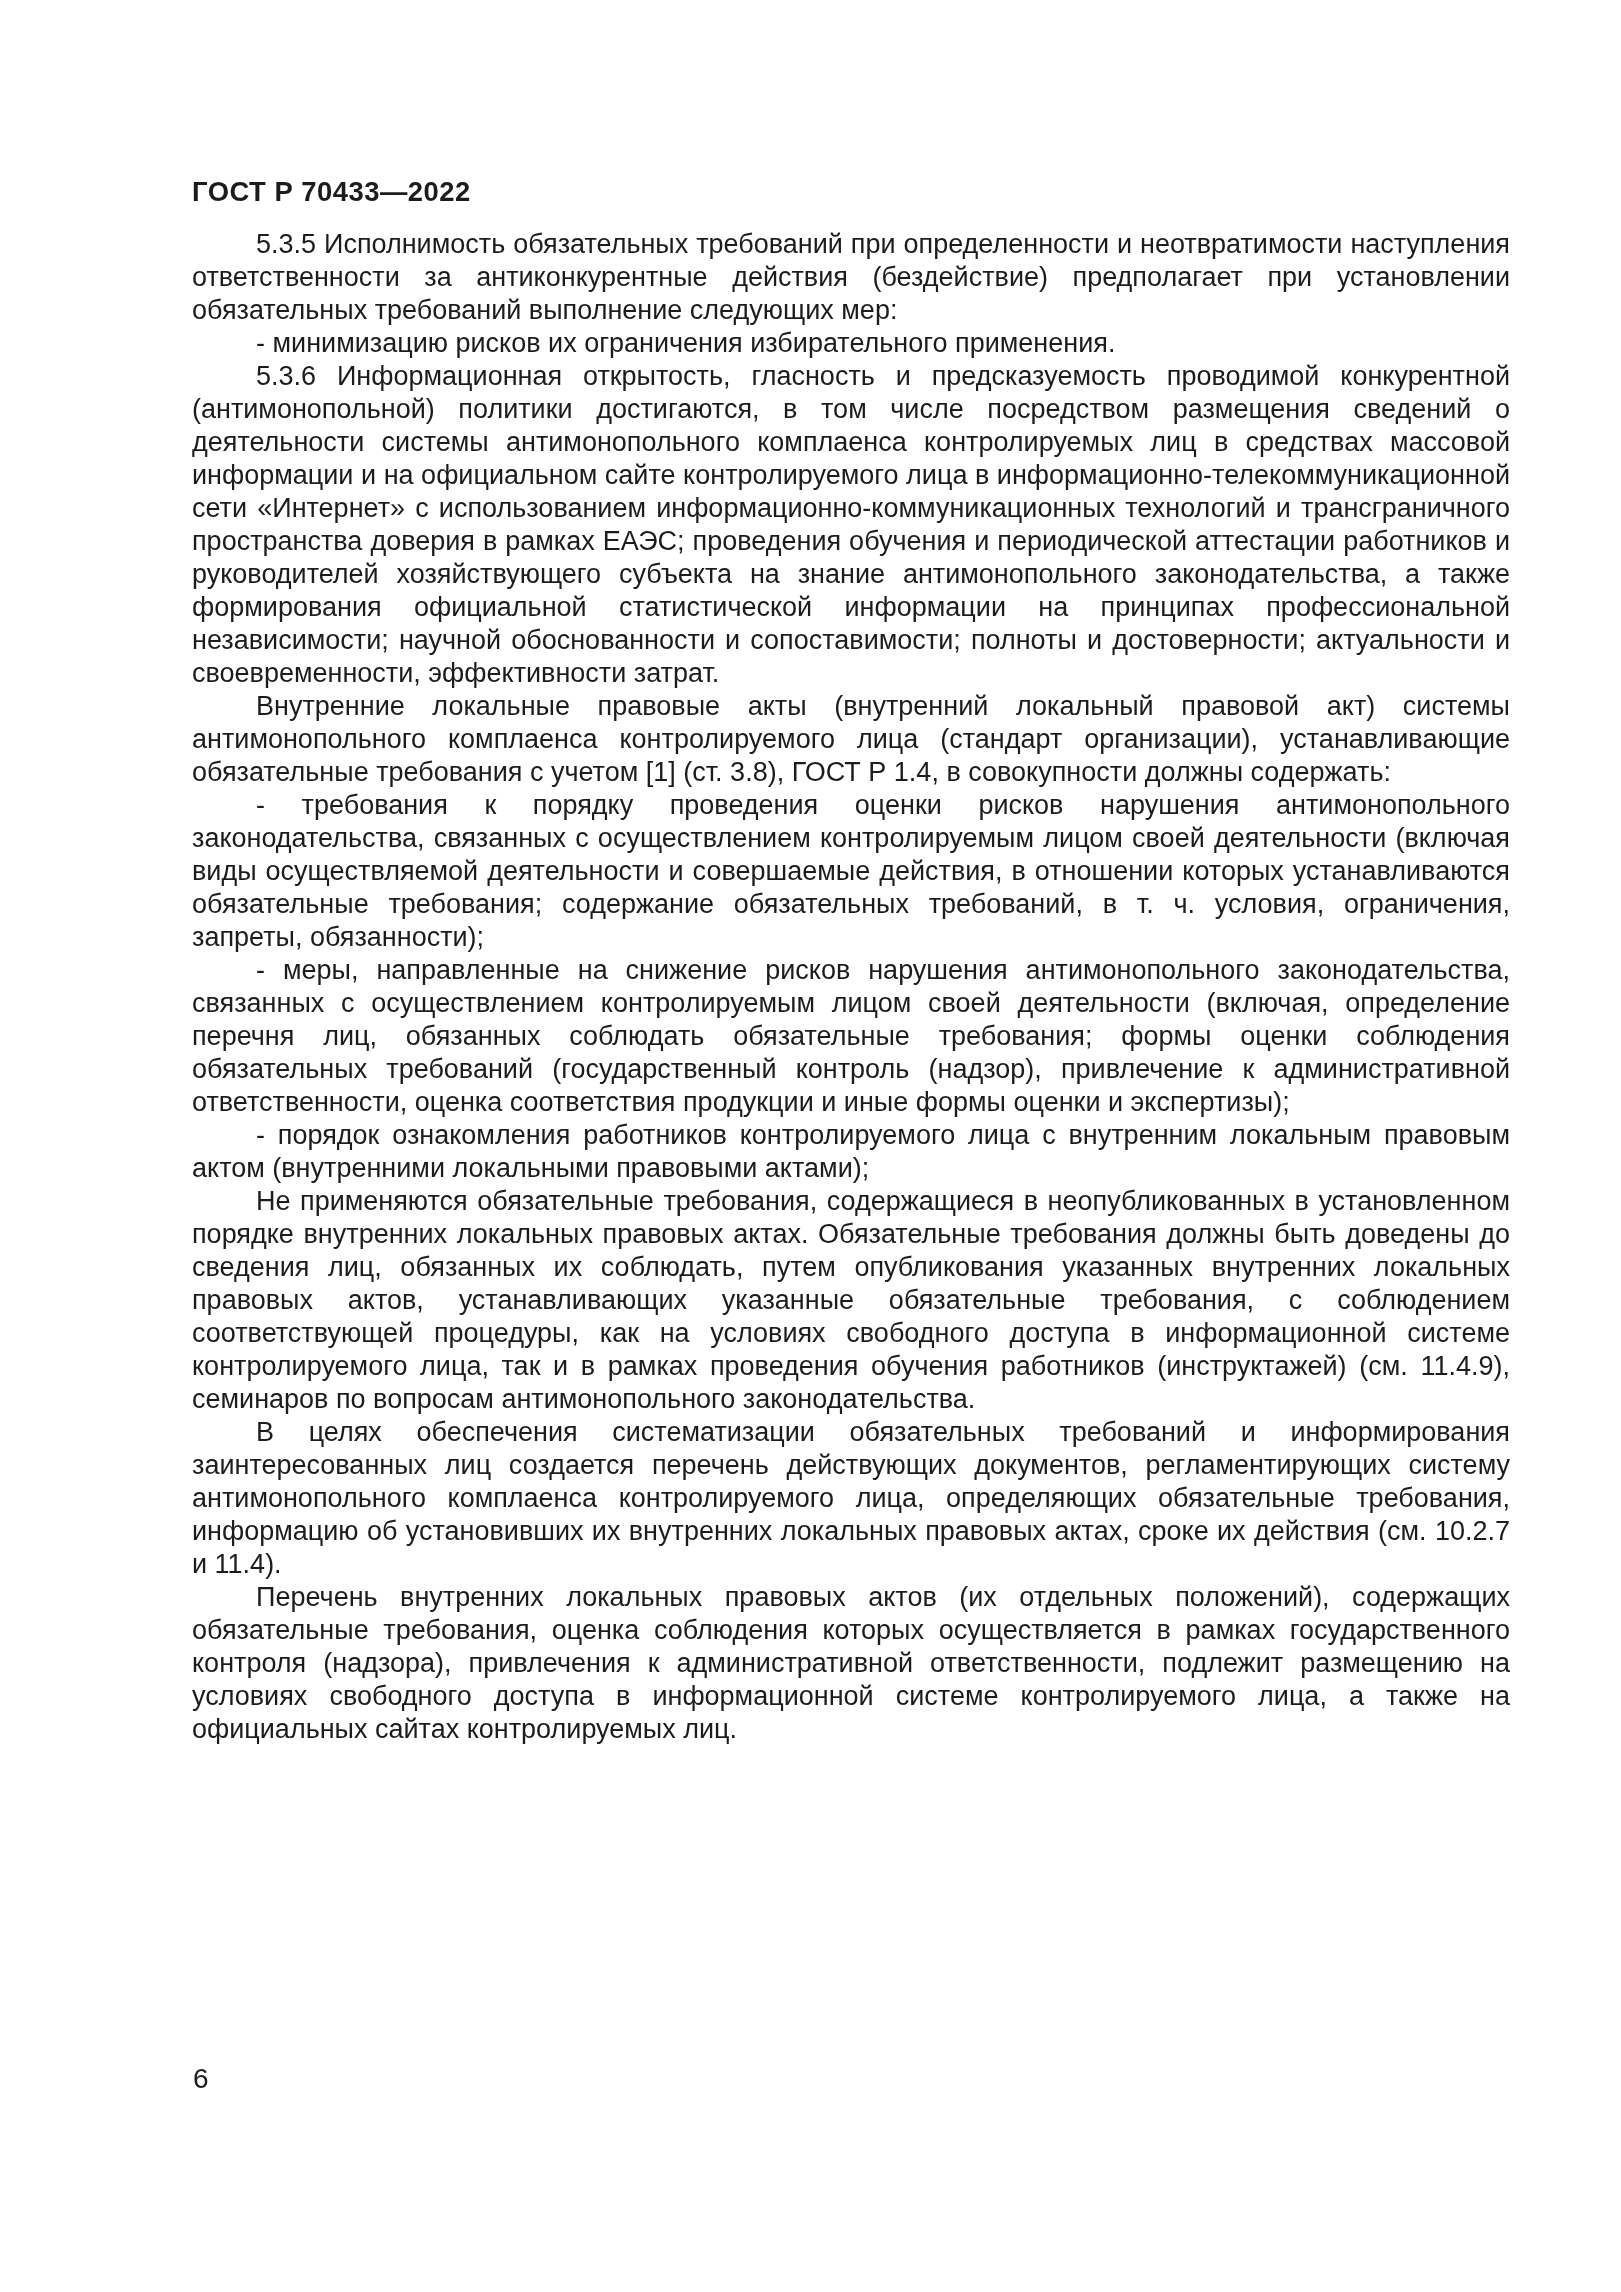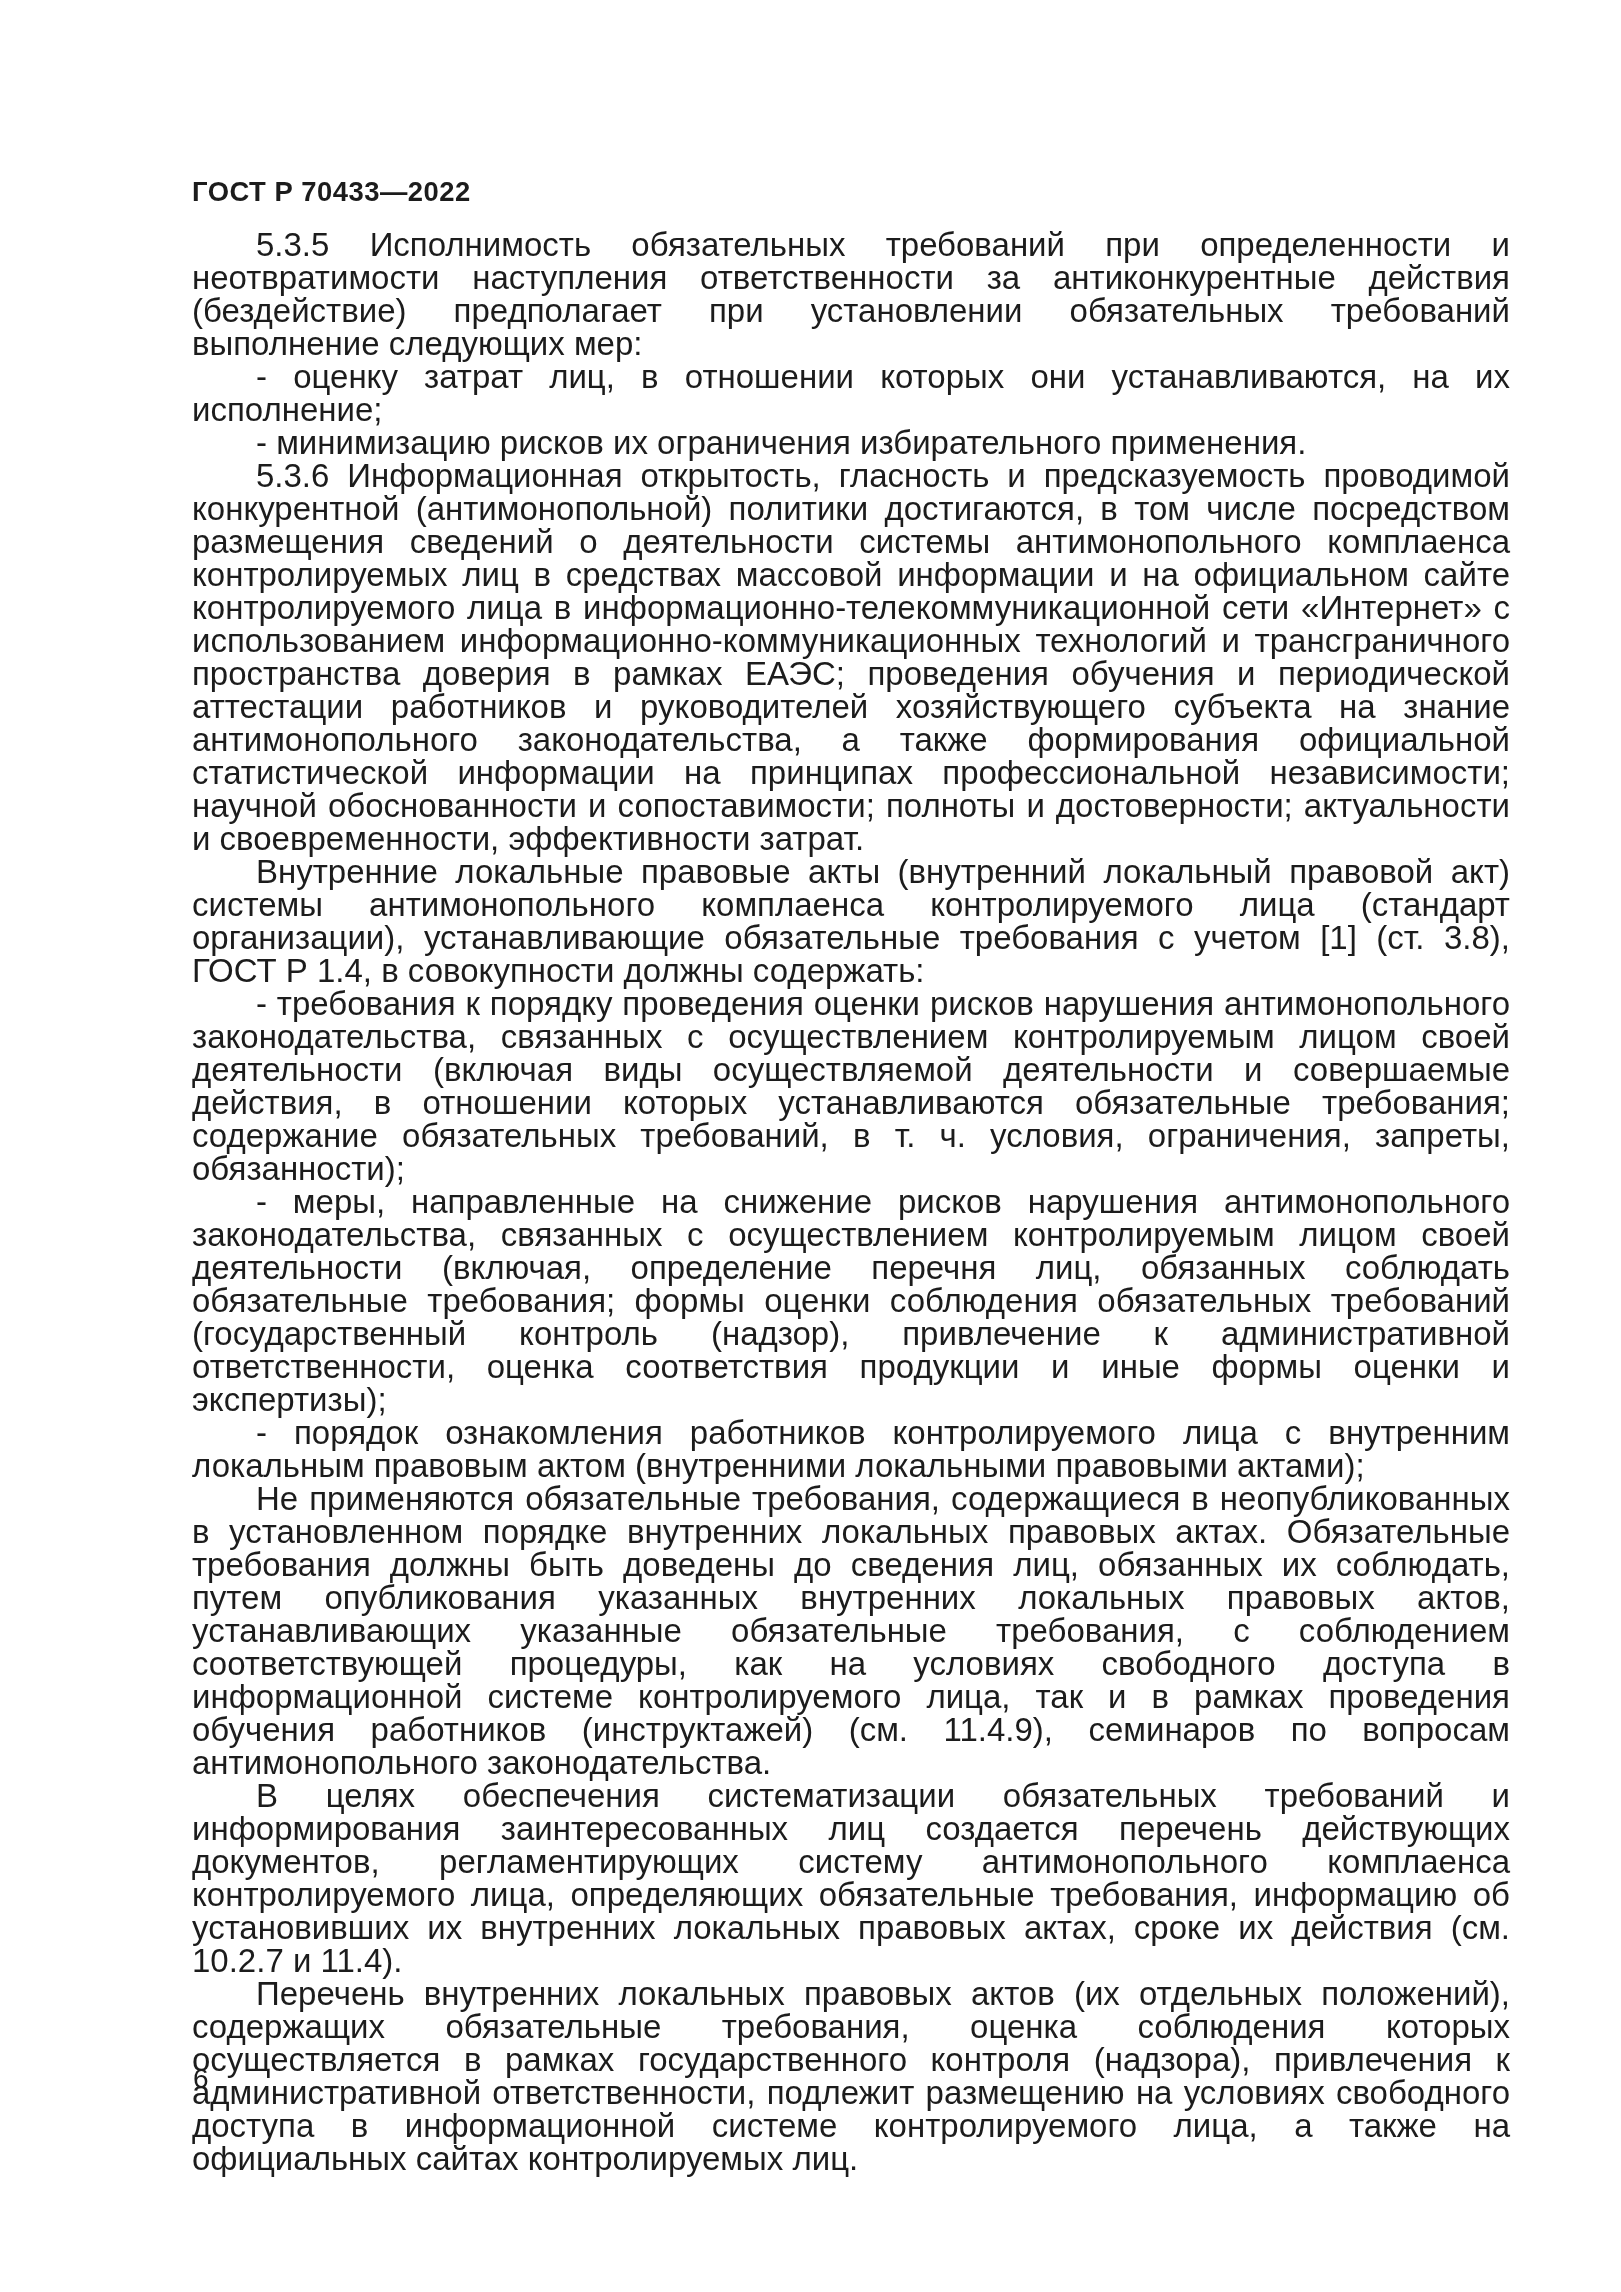--- a/index.html
+++ b/index.html
@@ -23,21 +23,21 @@
     font-size: 27.4px;
     font-weight: bold;
     letter-spacing: 0.5px;
     white-space: nowrap;
   }
   .content {
     position: absolute;
     top: 228px;
     left: 192px;
     width: 1318px;
-    font-size: 33px;
+    font-size: 27px;
     line-height: 33px;
     text-align: justify;
   }
   .content p {
     margin: 0;
     padding: 0;
     text-indent: 64px;
   }
   .page-number {
     position: absolute;
@@ -48,21 +48,20 @@
 </style>
 </head>
 <body>
 
 <div class="page">
 
   <div class="doc-code">ГОСТ Р 70433—2022</div>
 
   <div class="content">
     <p>5.3.5 Исполнимость обязательных требований при определенности и неотвратимости наступления ответственности за антиконкурентные действия (бездействие) предполагает при установлении обязательных требований выполнение следующих мер:</p>
-    <p>- оценку затрат лиц, в отношении которых они устанавливаются, на их исполнение;</p>
     <p>- минимизацию рисков их ограничения избирательного применения.</p>
     <p>5.3.6 Информационная открытость, гласность и предсказуемость проводимой конкурентной (антимонопольной) политики достигаются, в том числе посредством размещения сведений о деятельности системы антимонопольного комплаенса контролируемых лиц в средствах массовой информации и на официальном сайте контролируемого лица в информационно-телекоммуникационной сети «Интернет» с использованием информационно-коммуникационных технологий и трансграничного пространства доверия в рамках ЕАЭС; проведения обучения и периодической аттестации работников и руководителей хозяйствующего субъекта на знание антимонопольного законодательства, а также формирования официальной статистической информации на принципах профессиональной независимости; научной обоснованности и сопоставимости; полноты и достоверности; актуальности и своевременности, эффективности затрат.</p>
     <p>Внутренние локальные правовые акты (внутренний локальный правовой акт) системы антимонопольного комплаенса контролируемого лица (стандарт организации), устанавливающие обязательные требования с учетом [1] (ст. 3.8), ГОСТ Р 1.4, в совокупности должны содержать:</p>
     <p>- требования к порядку проведения оценки рисков нарушения антимонопольного законодательства, связанных с осуществлением контролируемым лицом своей деятельности (включая виды осуществляемой деятельности и совершаемые действия, в отношении которых устанавливаются обязательные требования; содержание обязательных требований, в т. ч. условия, ограничения, запреты, обязанности);</p>
     <p>- меры, направленные на снижение рисков нарушения антимонопольного законодательства, связанных с осуществлением контролируемым лицом своей деятельности (включая, определение перечня лиц, обязанных соблюдать обязательные требования; формы оценки соблюдения обязательных требований (государственный контроль (надзор), привлечение к административной ответственности, оценка соответствия продукции и иные формы оценки и экспертизы);</p>
     <p>- порядок ознакомления работников контролируемого лица с внутренним локальным правовым актом (внутренними локальными правовыми актами);</p>
     <p>Не применяются обязательные требования, содержащиеся в неопубликованных в установленном порядке внутренних локальных правовых актах. Обязательные требования должны быть доведены до сведения лиц, обязанных их соблюдать, путем опубликования указанных внутренних локальных правовых актов, устанавливающих указанные обязательные требования, с соблюдением соответствующей процедуры, как на условиях свободного доступа в информационной системе контролируемого лица, так и в рамках проведения обучения работников (инструктажей) (см. 11.4.9), семинаров по вопросам антимонопольного законодательства.</p>
     <p>В целях обеспечения систематизации обязательных требований и информирования заинтересованных лиц создается перечень действующих документов, регламентирующих систему антимонопольного комплаенса контролируемого лица, определяющих обязательные требования, информацию об установивших их внутренних локальных правовых актах, сроке их действия (см. 10.2.7 и 11.4).</p>
     <p>Перечень внутренних локальных правовых актов (их отдельных положений), содержащих обязательные требования, оценка соблюдения которых осуществляется в рамках государственного контроля (надзора), привлечения к административной ответственности, подлежит размещению на условиях свободного доступа в информационной системе контролируемого лица, а также на официальных сайтах контролируемых лиц.</p>
   </div>

